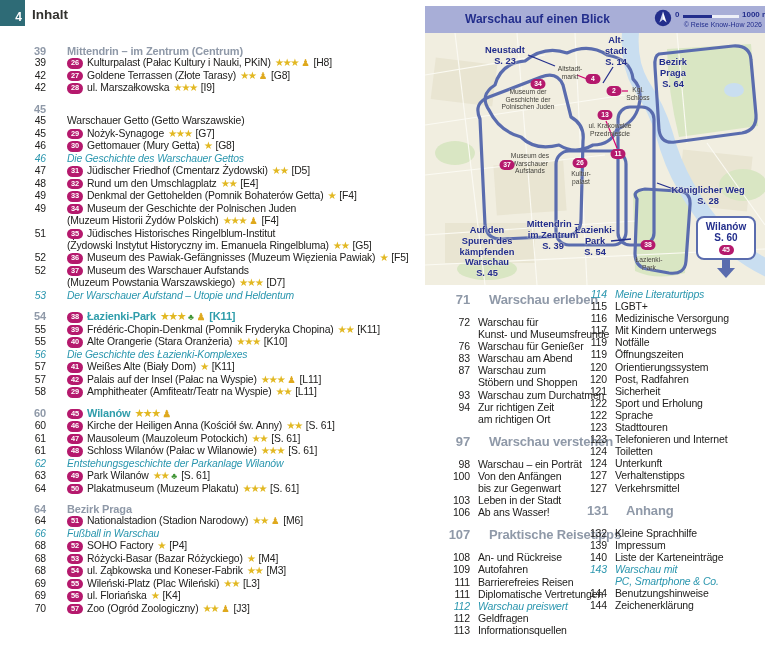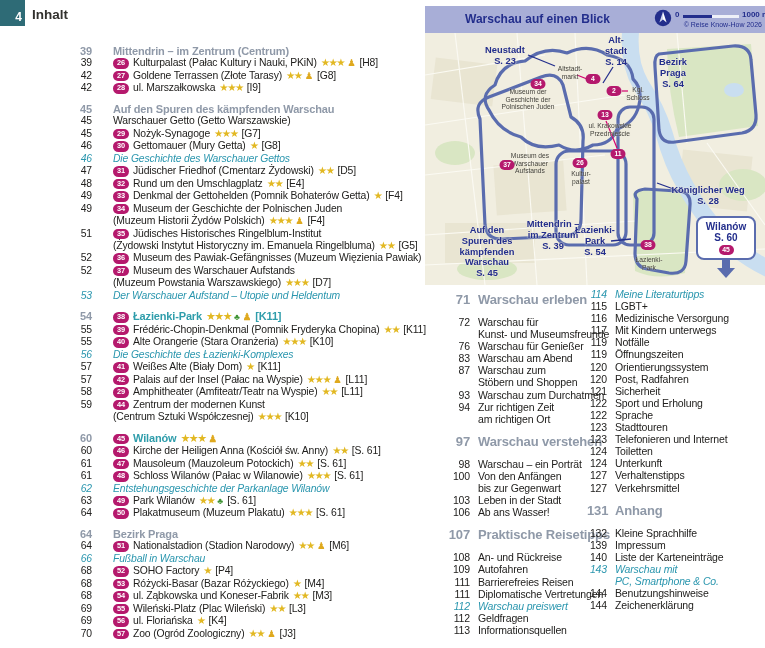--- a/index.html
+++ b/index.html
@@ -6,21 +6,21 @@
   body{width:765px;height:648px;position:relative;background:#fff;overflow:hidden;
        font-family:"Liberation Sans",sans-serif;-webkit-font-smoothing:antialiased;}
 
   
   .corner-box{position:absolute;left:0;top:0;width:25px;height:26px;background:#2e6b76;
               display:flex;align-items:flex-end;justify-content:flex-end;
               color:#fff;font-weight:bold;font-size:12px;padding:0 3px 2px 0;box-sizing:border-box;}
   .page-title{position:absolute;left:32px;top:7px;font-size:13.5px;font-weight:bold;color:#32312e;}
 
   
-  .toc-left{position:absolute;left:0;top:45px;width:422px;margin-left:46px;}
+  .toc-left{position:absolute;left:0;top:45px;width:422px;}
   .section{margin-bottom:8px;}
   .row{display:flex;font-size:10.4px;line-height:12.4px;color:#22211f;letter-spacing:-0.15px;}
   .row .pg{width:46px;text-align:right;padding-right:21px;flex:none;}
   .row .content{white-space:nowrap;}
   .row.h{color:#8f99a8;font-weight:bold;font-size:11px;}
   .row.th{color:#2f9dab;font-weight:bold;font-size:11px;}
   .row.th .pg{color:#8f99a8;}
   .row.i{color:#2a96ae;font-style:italic;}
   .badge{display:inline-block;background:#b5196d;color:#fff;font-size:7.4px;font-weight:bold;
          font-style:normal;border-radius:8px;min-width:14px;height:10.5px;line-height:10.5px;
@@ -32,21 +32,21 @@
   .row.e .ref,.row.p .ref{color:#22211f;}
 
   
   .toc-right1{position:absolute;left:424px;top:288px;width:173px;}
   .toc-right2{position:absolute;left:587px;top:288px;width:168px;}
   .rsec{margin-bottom:9px;}
   .rrow{display:flex;font-size:10.5px;line-height:12.1px;color:#22211f;letter-spacing:-0.15px;}
   .rrow .content{white-space:nowrap;}
   .toc-right1 .pg{width:46px;text-align:right;margin-right:8px;flex:none;}
   .toc-right2 .pg{width:20px;text-align:right;margin-right:8px;flex:none;}
-  .rrow.h{font-size:13px;line-height:15px;color:#8f99a8;font-weight:bold;margin:4px 0;}
+  .rrow.h{font-size:13px;line-height:15px;color:#8f99a8;font-weight:bold;margin:4px 0;gap:11px;}
   .rrow.i{color:#2a96ae;font-style:italic;}
 
   
   .map-panel{position:absolute;left:425px;top:6px;width:340px;}
   .map-bar{height:27px;background:#a8aed7;display:flex;position:relative;}
   .map-bar-title{width:225px;text-align:center;line-height:27px;font-size:12px;font-weight:bold;color:#232e8c;}
   .map-meta{position:relative;flex:1;}
   .compass{position:absolute;left:4px;top:3px;}
   .scale-zero{position:absolute;left:25px;top:4px;font-size:8px;font-weight:bold;color:#232e8c;}
   .sline-dark{position:absolute;left:33px;top:9px;width:29px;height:2.5px;background:#232e8c;}
@@ -96,21 +96,20 @@
         <span class="content"><span class="badge">27</span><span class="txt">Goldene Terrassen (Złote Tarasy)</span><span class="stars">★★</span><span class="family">♟</span><span class="ref">[G8]</span></span>
       </div>
       <div class="row e">
         <span class="pg">42</span>
         <span class="content"><span class="badge">28</span><span class="txt">ul. Marszałkowska</span><span class="stars">★★★</span><span class="ref">[I9]</span></span>
       </div>
     </div>
     <div class="section">
       <div class="row h">
         <span class="pg">45</span>
-        <span class="content"><span class="txt">Auf den Spuren des kämpfenden Warschau</span></span>
       </div>
       <div class="row p">
         <span class="pg">45</span>
         <span class="content"><span class="txt">Warschauer Getto (Getto Warszawskie)</span></span>
       </div>
       <div class="row e">
         <span class="pg">45</span>
         <span class="content"><span class="badge">29</span><span class="txt">Nożyk-Synagoge</span><span class="stars">★★★</span><span class="ref">[G7]</span></span>
       </div>
       <div class="row e">
@@ -175,24 +174,20 @@
         <span class="pg">57</span>
         <span class="content"><span class="badge">41</span><span class="txt">Weißes Alte (Biały Dom)</span><span class="stars">★</span><span class="ref">[K11]</span></span>
       </div>
       <div class="row e">
         <span class="pg">57</span>
         <span class="content"><span class="badge">42</span><span class="txt">Palais auf der Insel (Pałac na Wyspie)</span><span class="stars">★★★</span><span class="family">♟</span><span class="ref">[L11]</span></span>
       </div>
       <div class="row e">
         <span class="pg">58</span>
         <span class="content"><span class="badge">29</span><span class="txt">Amphitheater (Amfiteatr/Teatr na Wyspie)</span><span class="stars">★★</span><span class="ref">[L11]</span></span>
-      </div>
-      <div class="row e">
-        <span class="pg">59</span>
-        <span class="content"><span class="badge">44</span><span class="txt">Zentrum der modernen Kunst</span><br><span class="txt">(Centrum Sztuki Współczesnej)</span><span class="stars">★★★</span><span class="ref">[K10]</span></span>
       </div>
     </div>
     <div class="section">
       <div class="row th">
         <span class="pg">60</span>
         <span class="content"><span class="badge">45</span><span class="txt">Wilanów</span><span class="stars">★★★</span><span class="family">♟</span></span>
       </div>
       <div class="row e">
         <span class="pg">60</span>
         <span class="content"><span class="badge">46</span><span class="txt">Kirche der Heiligen Anna (Kościół św. Anny)</span><span class="stars">★★</span><span class="ref">[S. 61]</span></span>

